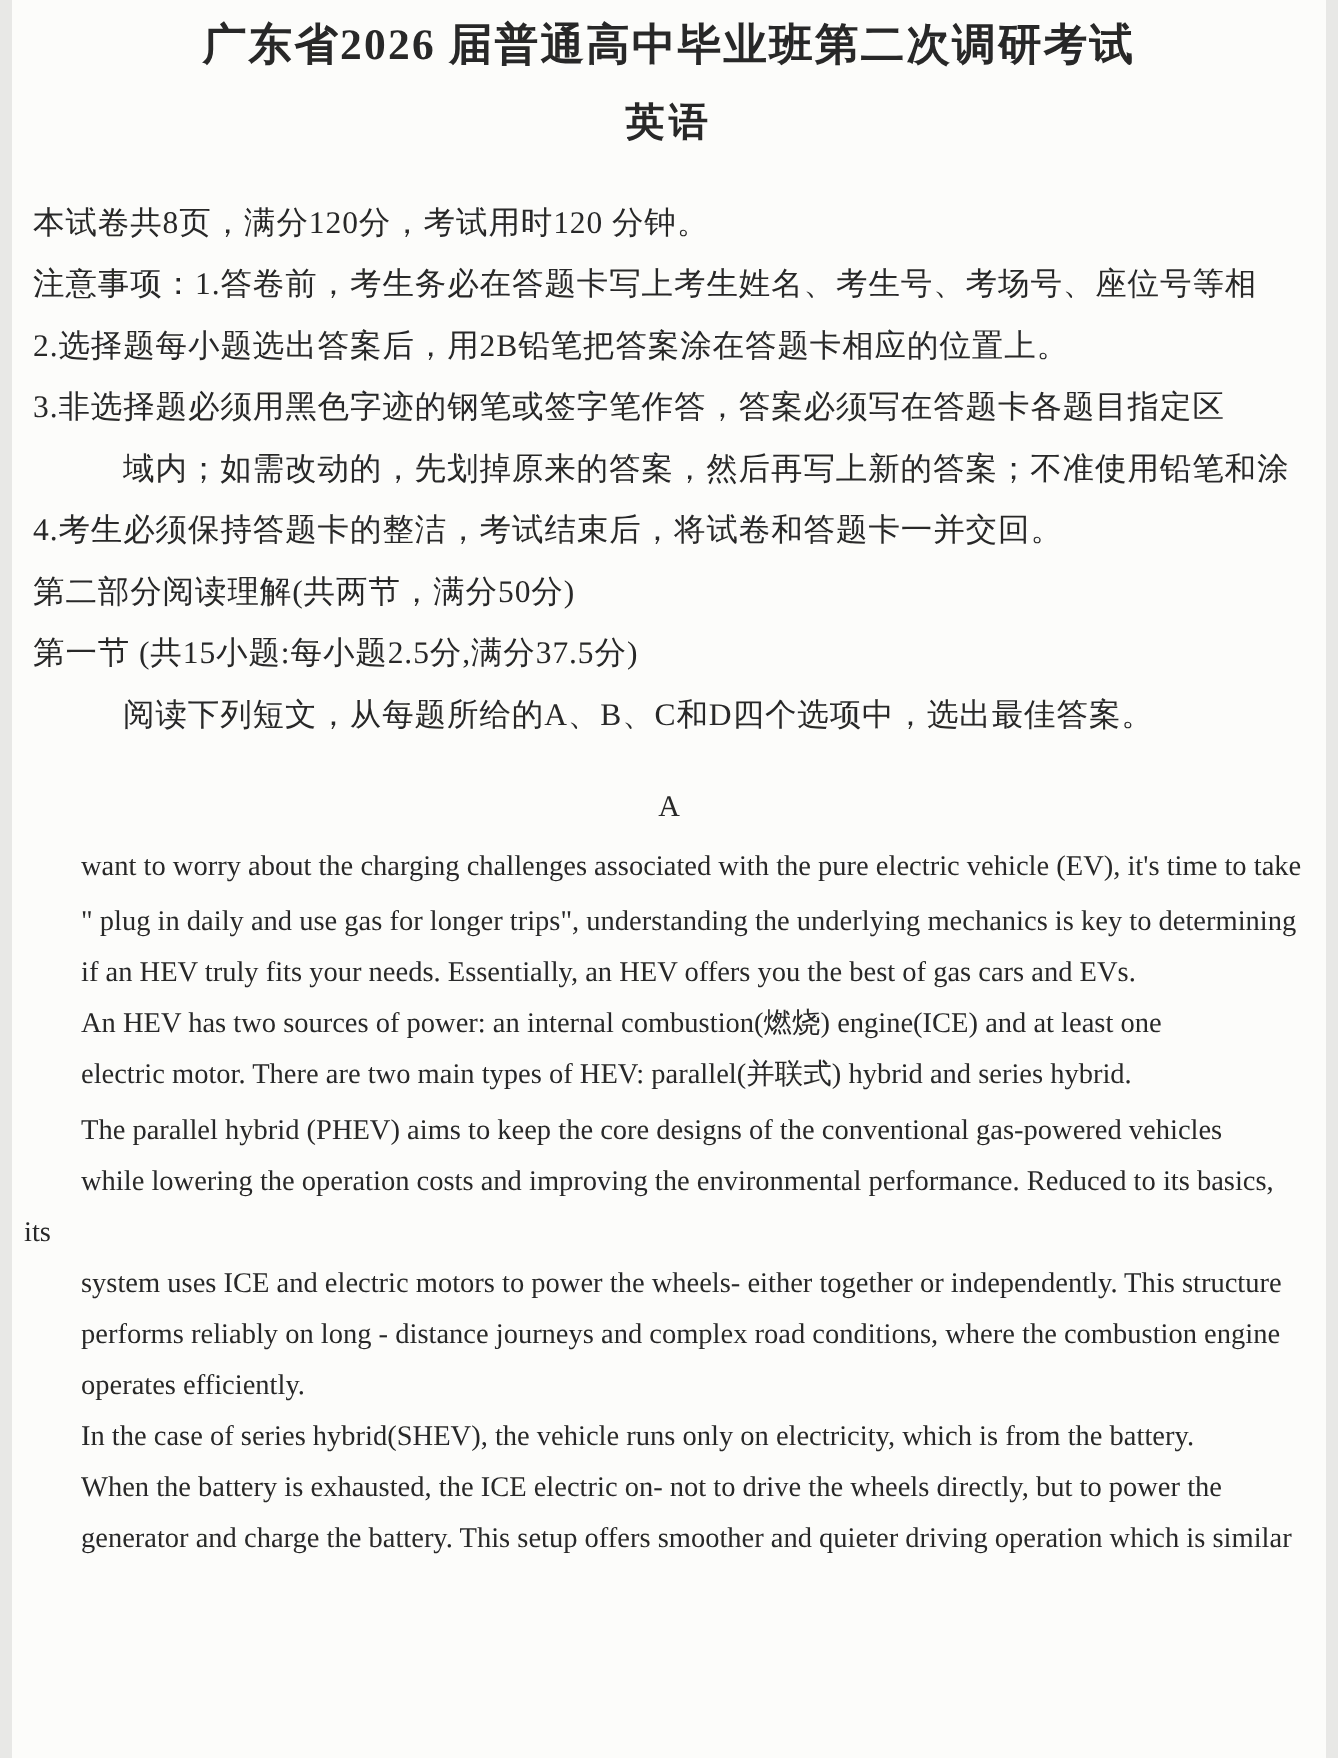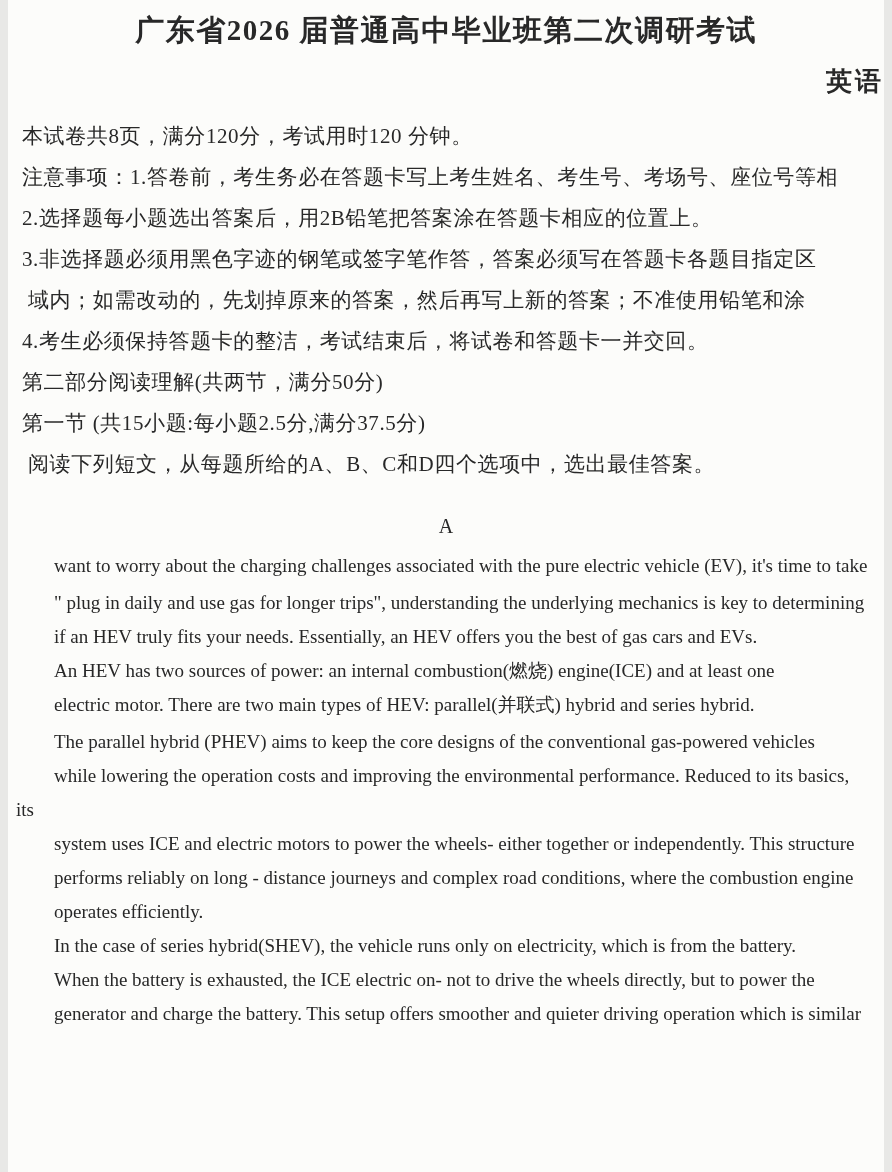--- a/index.html
+++ b/index.html
@@ -17,35 +17,35 @@
   .title {
     margin: 10px 0 0 0;
     text-align: center;
     font-size: 29px;
     font-weight: 700;
     letter-spacing: 1.5px;
     line-height: 40px;
   }
   .subject {
     margin: 14px 0 0 0;
-    text-align: right;
+    text-align: center;
     font-size: 26px;
     font-weight: 700;
     letter-spacing: 3px;
     line-height: 36px;
   }
-  .cn-block { margin-top: 16px; }
+  .cn-block { margin-top: 28px; }
   .cn {
     font-size: 21px;
     line-height: 41px;
     letter-spacing: 0.6px;
     padding-left: 14px;
     white-space: nowrap;
   }
-  .cn.ind1 { padding-left: 20px; }
+  .cn.ind1 { padding-left: 74px; }
   .passage-label {
     margin-top: 28px;
     text-align: center;
     font-size: 20px;
     line-height: 26px;
   }
   .passage { margin-top: 10px; }
   .pl {
     font-size: 19px;
     line-height: 34px;

